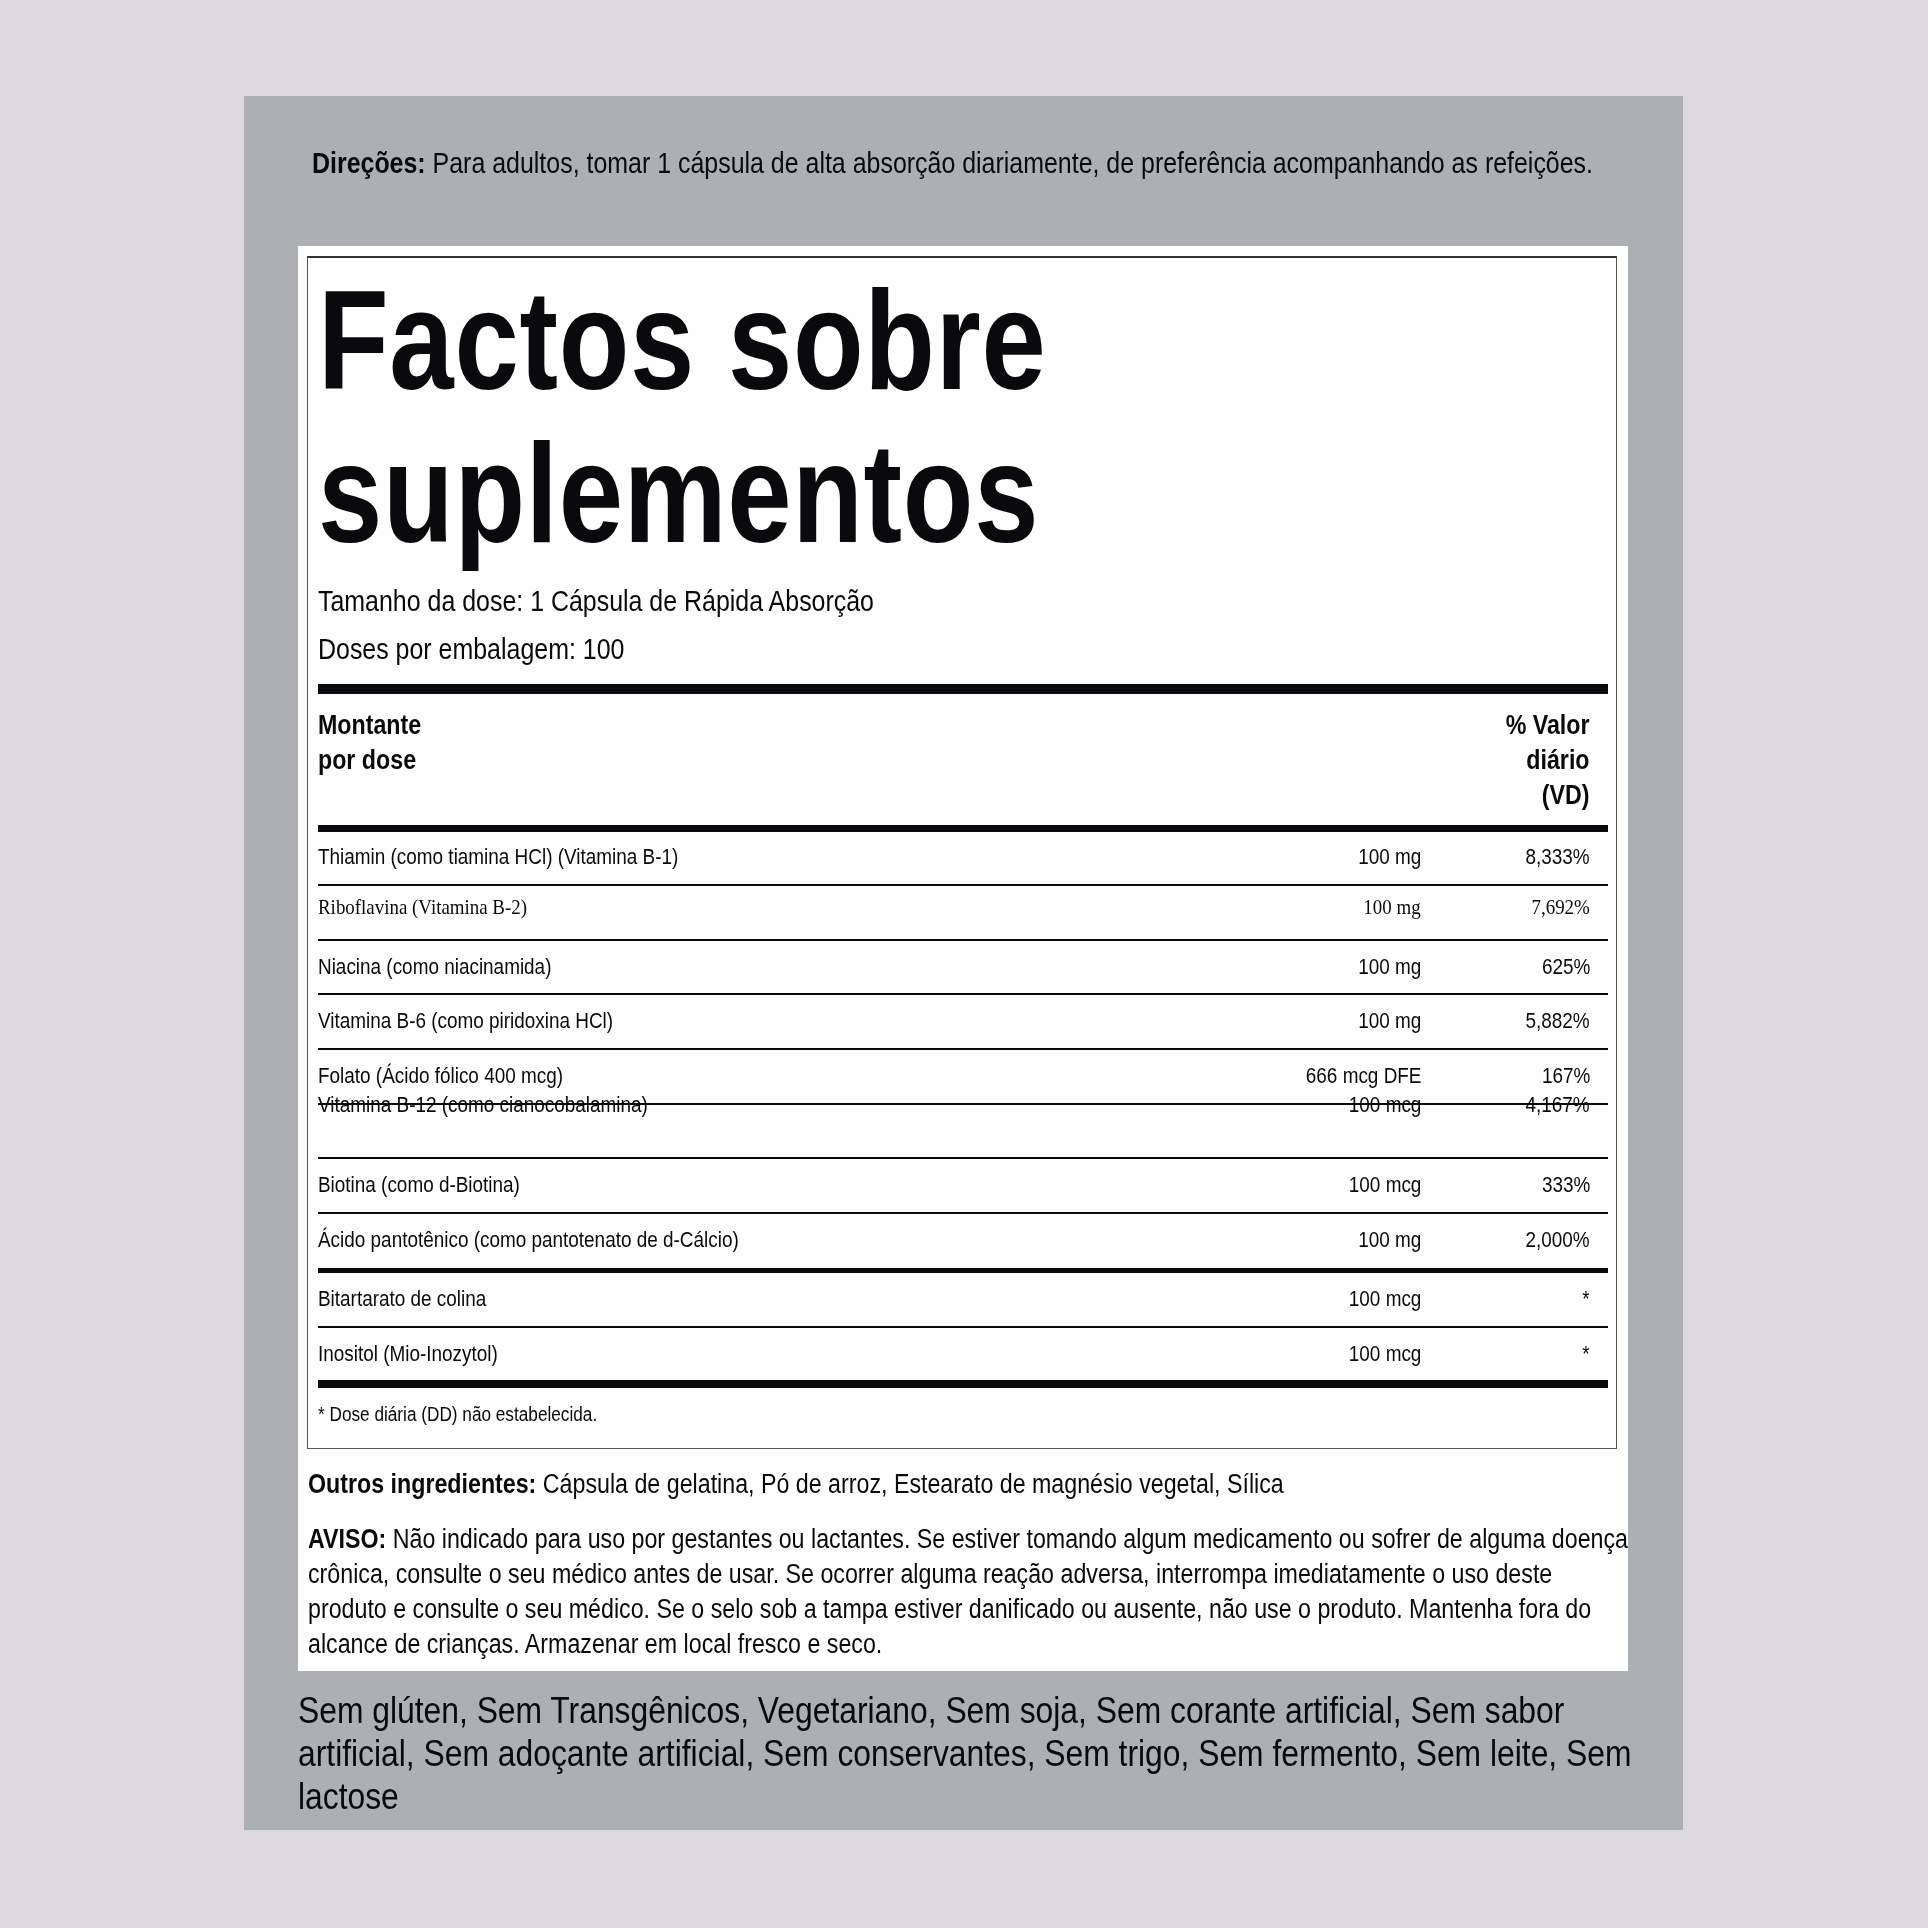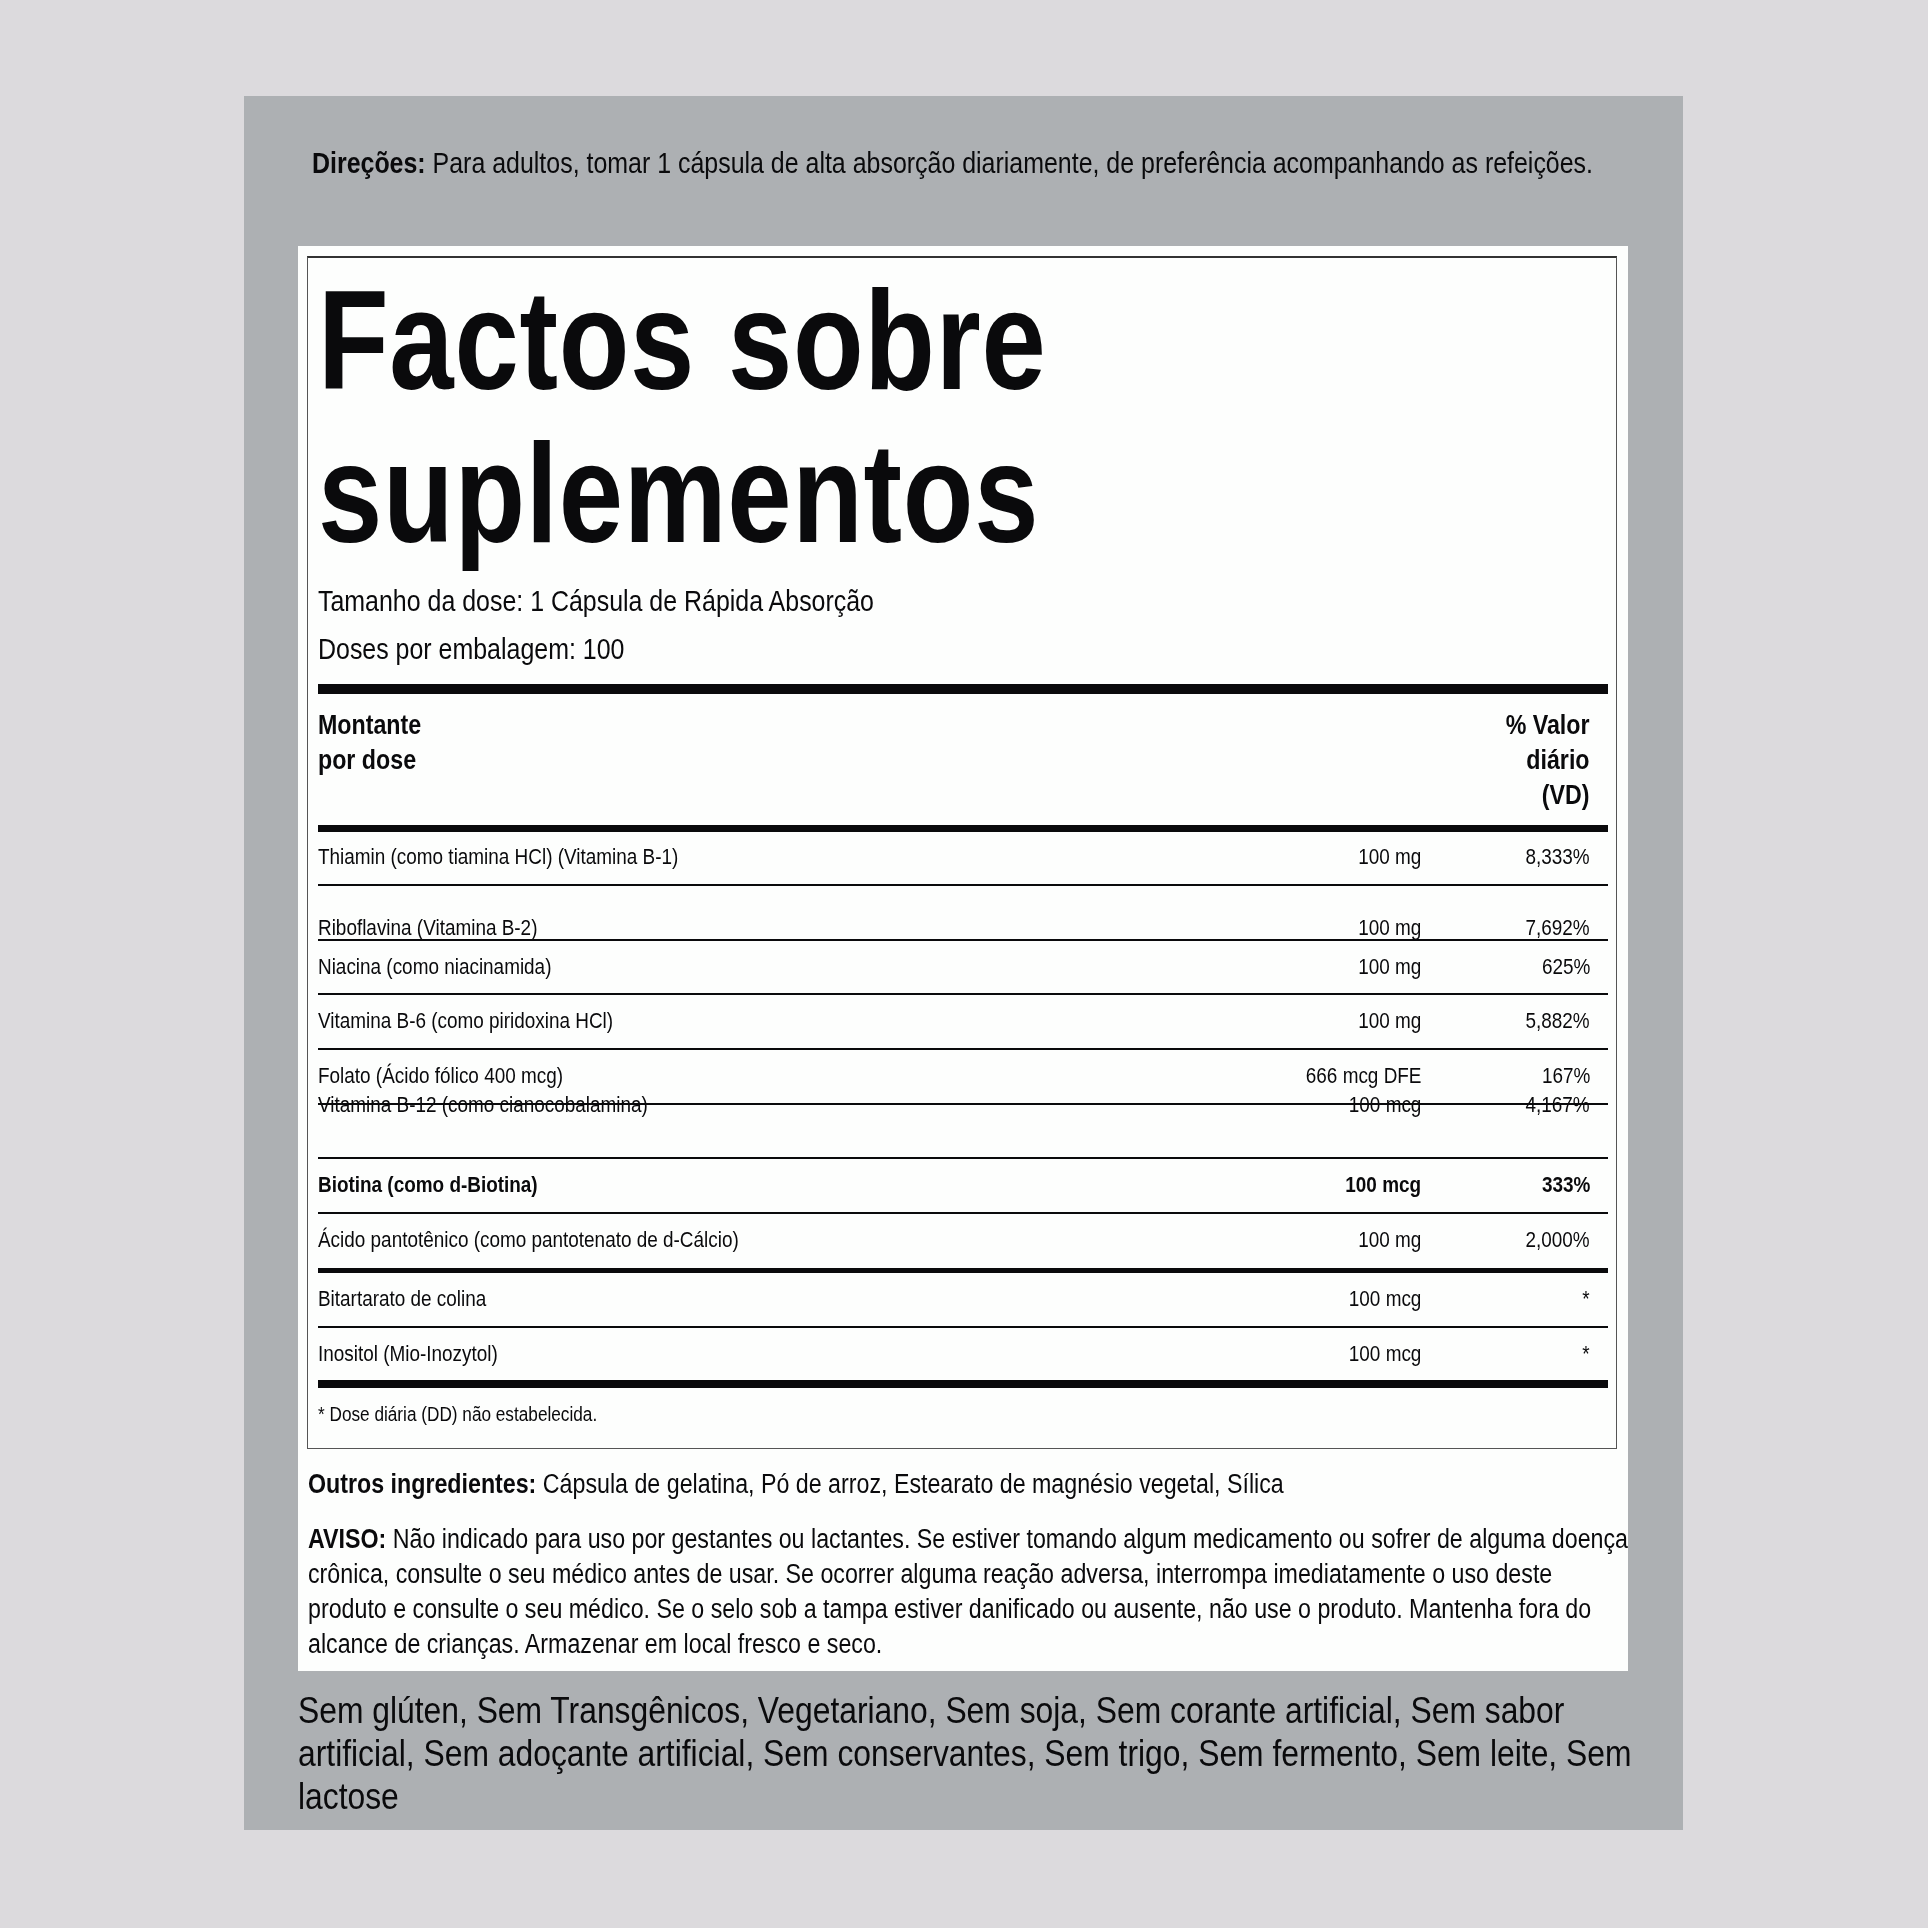--- a/index.html
+++ b/index.html
@@ -58,21 +58,21 @@
 </div>
 
 <div class="rule" style="top:825px;height:6.6px;"></div>
 
 <div class="row" style="top:831px;">
   <span class="n">Thiamin (como tiamina HCl) (Vitamina B-1)</span>
   <span class="a">100 mg</span>
   <span class="p">8,333%</span>
 </div>
 <div class="rule" style="top:884px;height:1.9px;"></div>
-<div class="row" style="top:902px;">
+<div class="row" style="top:881px;font-family:Liberation Serif, serif;">
   <span class="n">Riboflavina (Vitamina B-2)</span>
   <span class="a">100 mg</span>
   <span class="p">7,692%</span>
 </div>
 <div class="rule" style="top:939px;height:1.9px;"></div>
 <div class="row" style="top:941px;text-decoration:underline;">
   <span class="n">Niacina (como niacinamida)</span>
   <span class="a">100 mg</span>
   <span class="p">625%</span>
 </div>
@@ -88,21 +88,21 @@
   <span class="a">666 mcg DFE</span>
   <span class="p">167%</span>
 </div>
 <div class="rule" style="top:1103px;height:1.9px;"></div>
 <div class="row" style="top:1079px;">
   <span class="n">Vitamina B-12 (como cianocobalamina)</span>
   <span class="a">100 mcg</span>
   <span class="p">4,167%</span>
 </div>
 <div class="rule" style="top:1157px;height:1.9px;"></div>
-<div class="row" style="top:1159px;font-weight:bold;">
+<div class="row" style="top:1159px;">
   <span class="n">Biotina (como d-Biotina)</span>
   <span class="a">100 mcg</span>
   <span class="p">333%</span>
 </div>
 <div class="rule" style="top:1212px;height:1.9px;"></div>
 <div class="row" style="top:1214px;">
   <span class="n">Ácido pantotênico (como pantotenato de d-Cálcio)</span>
   <span class="a">100 mg</span>
   <span class="p">2,000%</span>
 </div>

